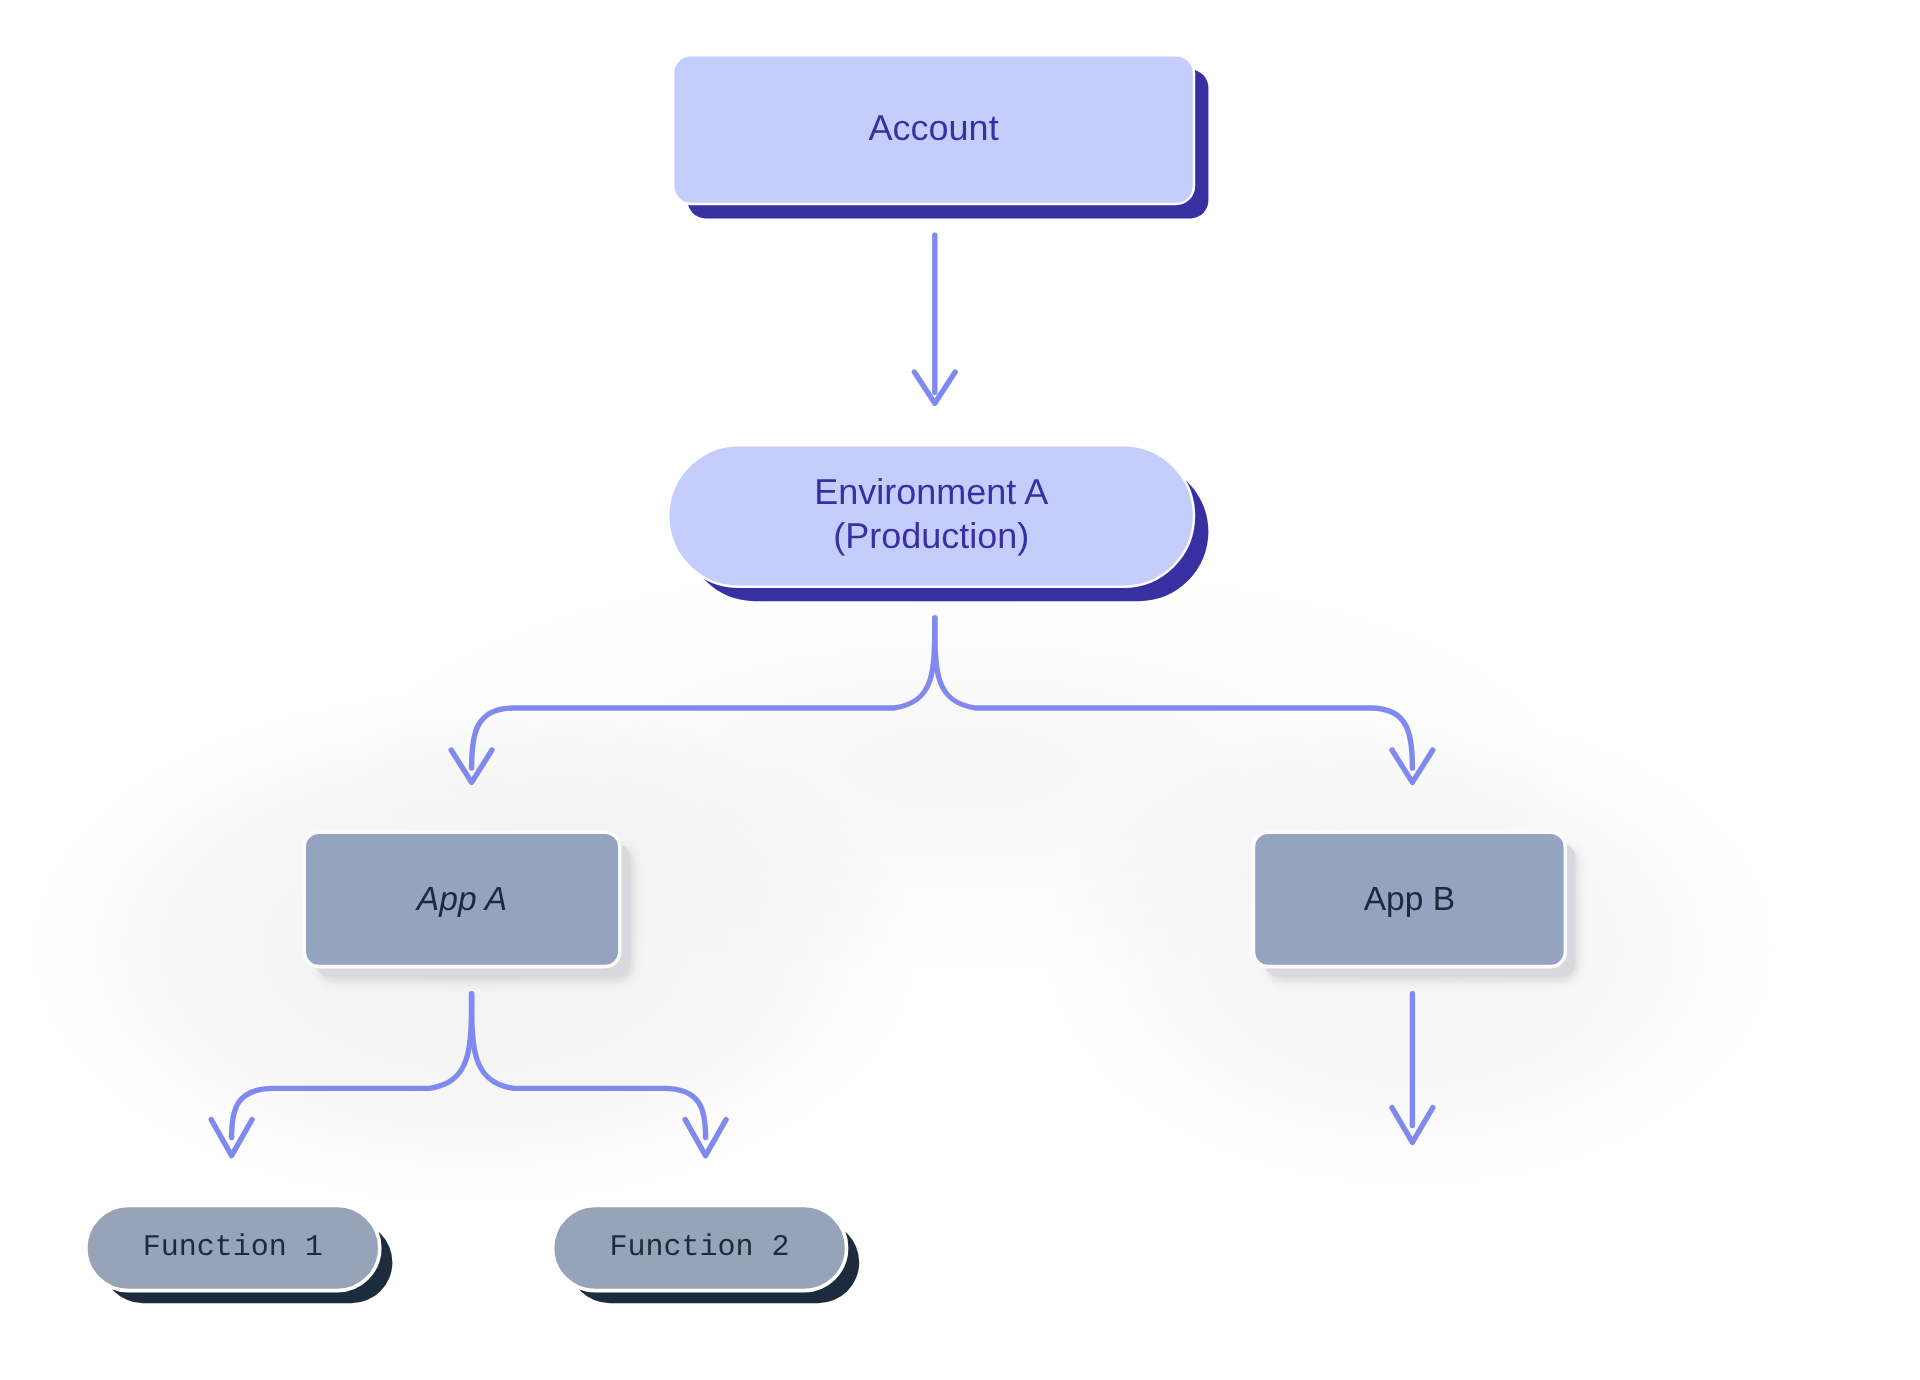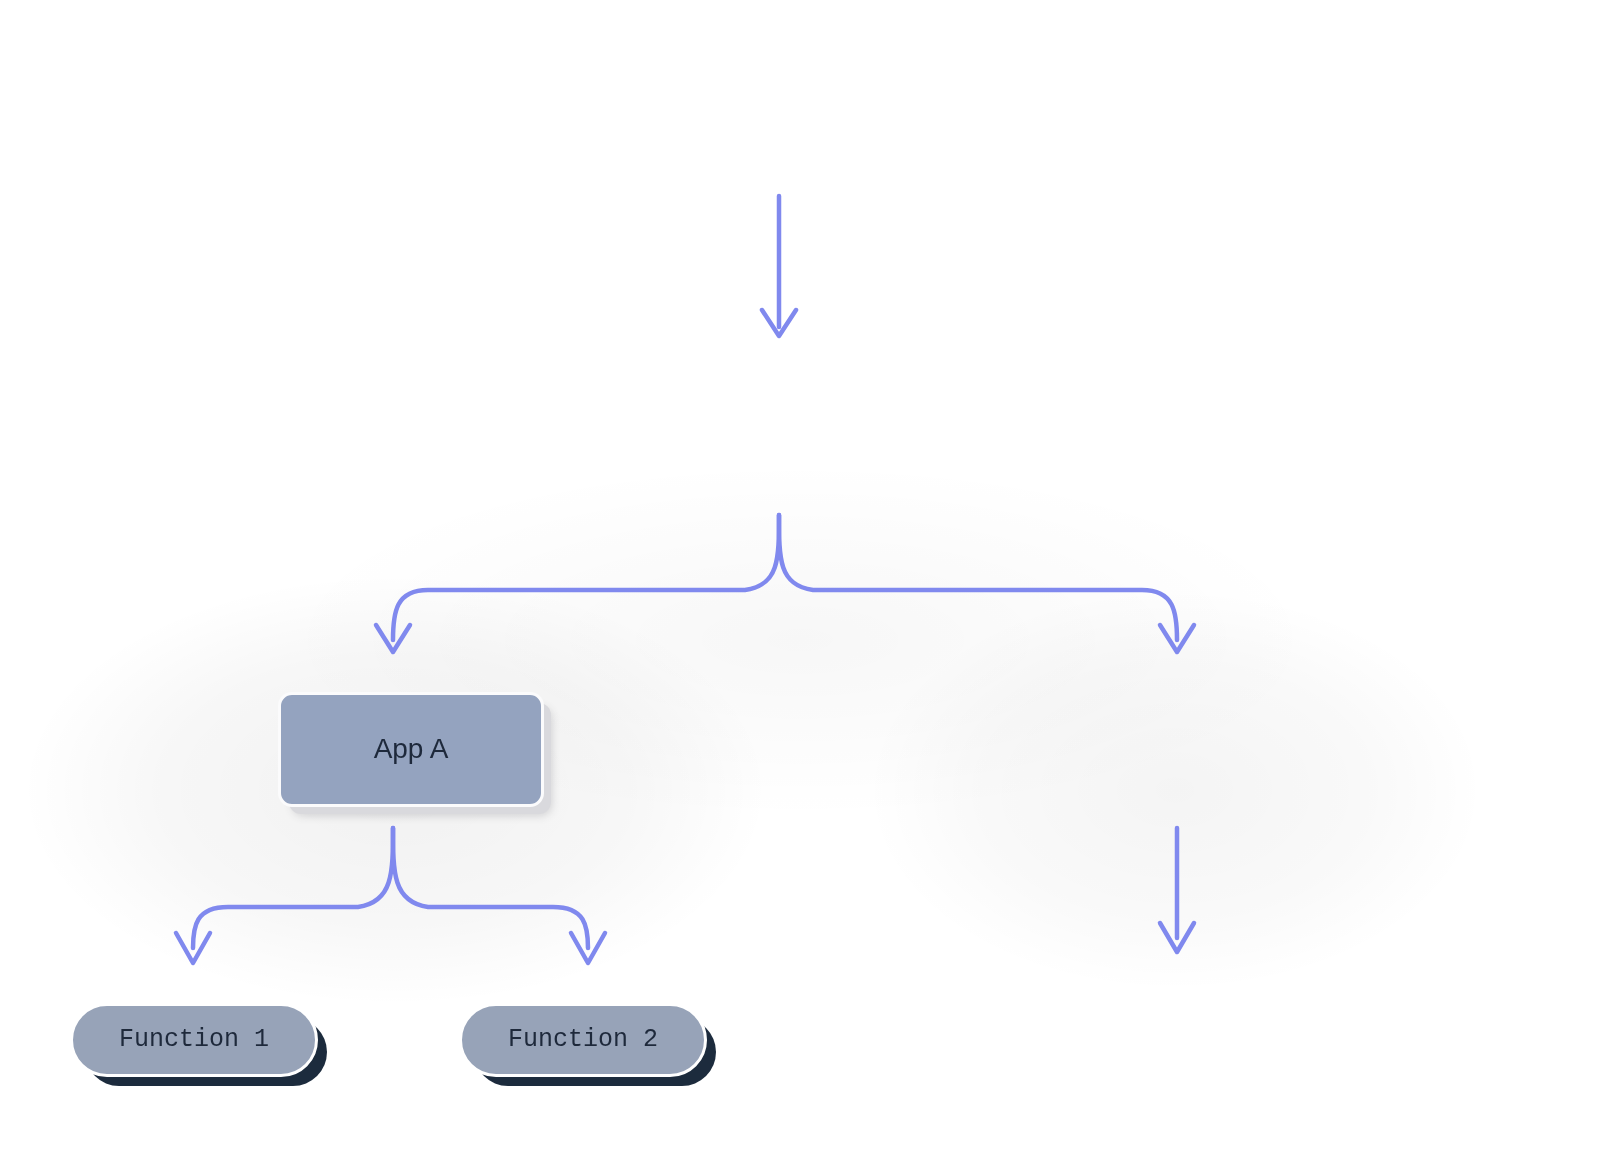--- a/index.html
+++ b/index.html
@@ -125,26 +125,36 @@
       </g>
 
       <g>
         <path d="M 1177 828 L 1177 938"></path>
         <path d="M 1160 923 L 1177 952 L 1194 923"></path>
       </g>
 
     </g>
   </svg>
 
+  <div class="node tier-top box" style="left:560px; top:45px; width:436px; height:126px;">
+    <span class="node-label">Account</span>
+  </div>
 
+  <div class="node tier-top pill" style="left:556px; top:370px; width:440px; height:120px;">
+    <span class="node-label">Environment A
+(Production)</span>
+  </div>
 
-  <div class="node tier-app" style="left:278px; top:692px; width:266px; height:115px;">
+  <div class="node tier-app" style="left:252px; top:692px; width:266px; height:115px;font-style:italic;">
     <span class="node-label">App A</span>
   </div>
 
+  <div class="node tier-app" style="left:1043px; top:692px; width:263px; height:115px;">
+    <span class="node-label">App B</span>
+  </div>
 
   <div class="node tier-fn" style="left:70px; top:1003px; width:248px; height:74px;">
     <span class="node-label">Function 1</span>
   </div>
 
   <div class="node tier-fn" style="left:459px; top:1003px; width:248px; height:74px;">
     <span class="node-label">Function 2</span>
   </div>
 
 

